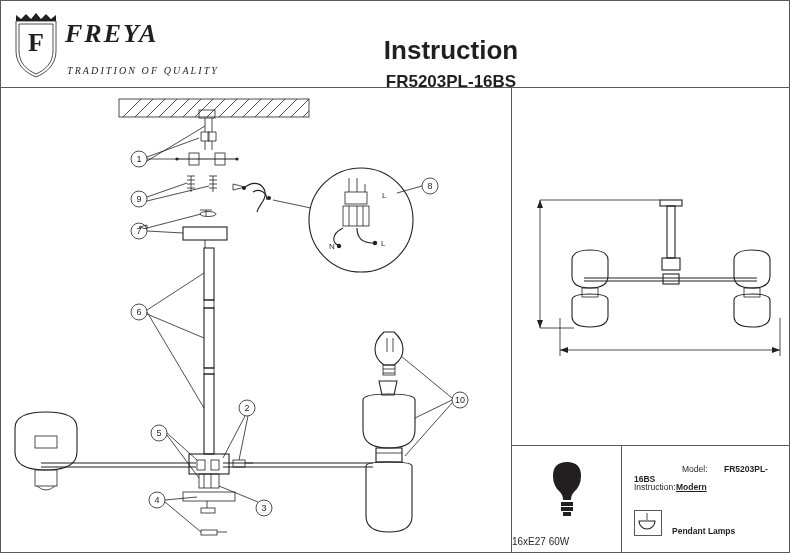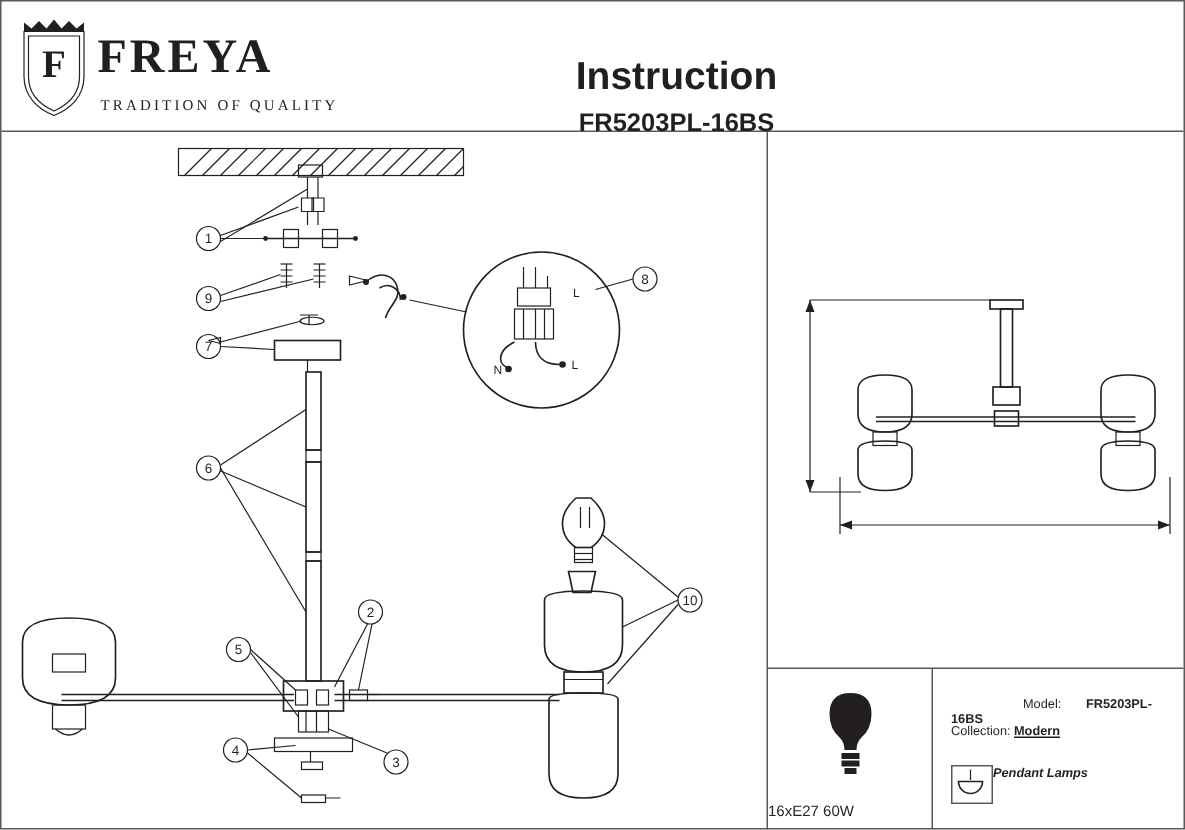--- a/index.html
+++ b/index.html
@@ -24,29 +24,31 @@
     box-sizing:border-box;
   }
   .logo-wrap{
     position:absolute;left:8px;top:8px;width:240px;height:70px;
   }
   .crest{
     position:absolute;left:4px;top:2px;width:46px;height:68px;
   }
   .brand{
     position:absolute;left:56px;top:10px;
-    font-size:32px;font-weight:bold;letter-spacing:2px;
+    font-size:26px;font-weight:bold;letter-spacing:2px;
     font-family:"Liberation Serif", serif;
     color:#231f20;
+    font-style:italic;
   }
   .brand-sub{
     position:absolute;left:58px;top:56px;
     font-size:10px;letter-spacing:2.1px;
     font-family:"Liberation Serif", serif;
     color:#231f20;
+    font-style:italic;
   }
   .title-block{
     position:absolute;left:300px;top:14px;width:300px;text-align:center;
   }
   .title{
     font-size:26px;font-weight:bold;color:#231f20;margin-top:20px;
   }
   .subtitle{
     margin-top:6px;font-size:17px;font-weight:bold;color:#231f20;
   }
@@ -87,21 +89,21 @@
     position:absolute;left:12px;top:18px;font-size:8.5px;color:#231f20;
   }
   .model-line .lbl{display:inline-block;width:42px;color:#231f20;padding-left:48px;}
   .model-line .val{font-weight:bold;}
   .coll-line{
     position:absolute;left:12px;top:36px;font-size:8.5px;color:#231f20;
   }
   .coll-line .lbl{display:inline-block;width:42px;}
   .coll-line .val{font-weight:bold;text-decoration:underline;}
   .cat-row{
-    position:absolute;left:12px;top:64px;display:flex;align-items:flex-start;font-style:italic;
+    position:absolute;left:12px;top:64px;display:flex;align-items:flex-end;gap:10px;
   }
   .cat-label{font-size:8.5px;font-weight:bold;color:#231f20;}
   .cat-icon{width:26px;height:24px;border:1px solid #58595b;position:relative;}
 
   svg{display:block;}
   .ln{stroke:#231f20;fill:none;}
   .thin{stroke-width:0.8;}
   .med{stroke-width:1.1;}
   .fillblk{fill:#231f20;}
   .callout-num{
@@ -392,21 +394,21 @@
           <rect class="fillblk" x="51" y="66" width="8" height="4"></rect>
         </svg>
         <div class="bulbspec">16xE27 60W</div>
       </div>
 
       <div class="rb-right">
         <div class="model-line">
           <span class="lbl">Model:</span><span class="val">FR5203PL-16BS</span>
         </div>
         <div class="coll-line">
-          <span class="lbl">Collection:</span><span class="val">Modern</span>
+          <span class="lbl">Instruction:</span><span class="val">Modern</span>
         </div>
         <div class="cat-row">
           <div class="cat-icon">
             <svg width="24" height="22" viewBox="0 0 24 22">
               <line class="ln thin" x1="12" y1="2" x2="12" y2="9"></line>
               <path class="ln med" d="M4 10 h16 a8 8 0 0 1 -16 0 z"></path>
             </svg>
           </div>
           <div class="cat-label">Pendant Lamps</div>
         </div>

